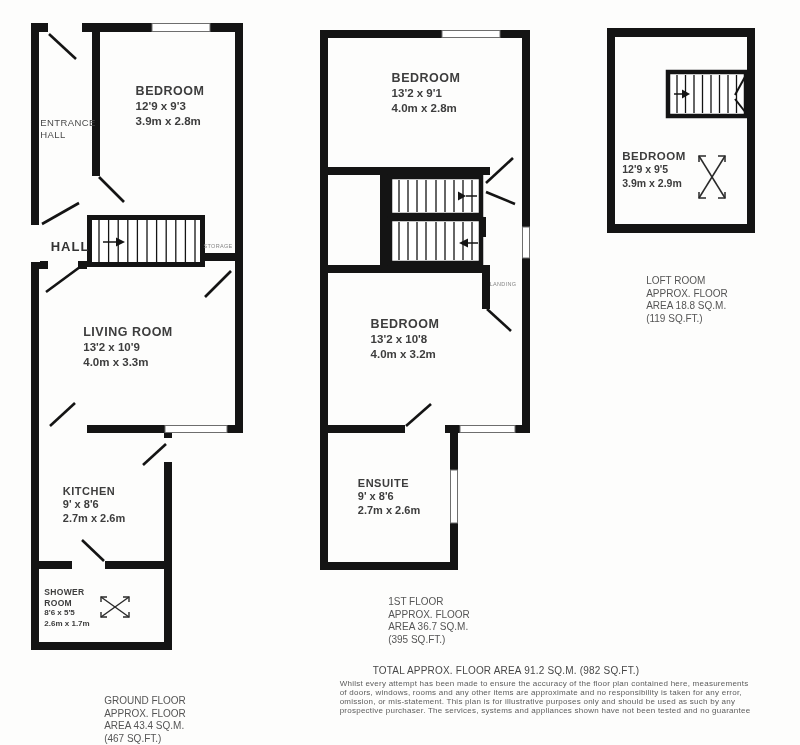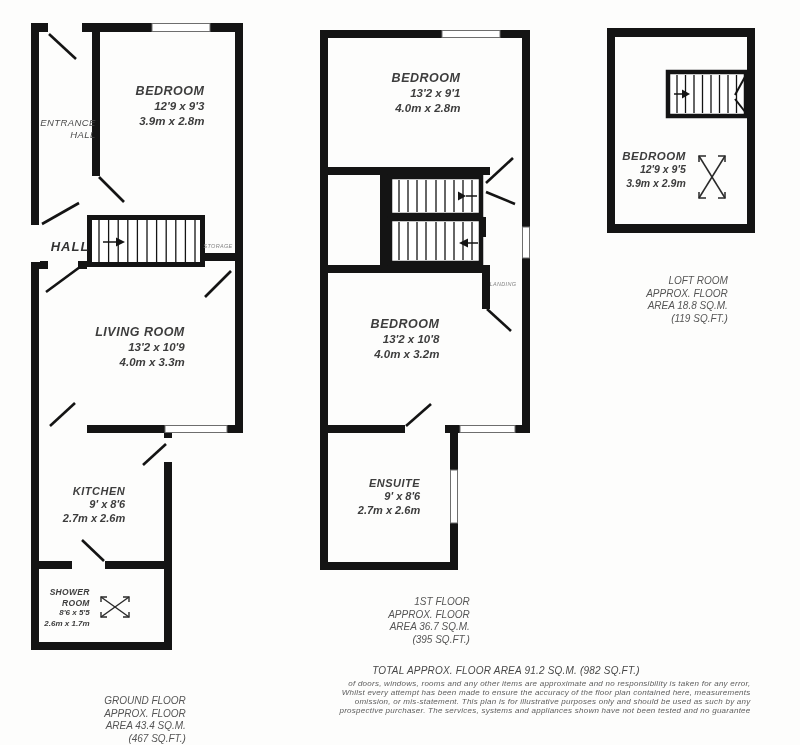--- a/index.html
+++ b/index.html
@@ -1,19 +1,19 @@
 <!DOCTYPE html>
 <html><head>
 <meta charset="utf-8">
 <style>
   html,body{margin:0;padding:0;background:#ffffff;}
   #stage{position:relative;width:800px;height:745px;background:#fdfdfc;overflow:hidden;
          font-family:"Liberation Sans",sans-serif;}
   svg{position:absolute;left:0;top:0;}
-  .lbl{position:absolute;transform:translateX(-50%);text-align:right;white-space:nowrap;color:#3d3d3d;font-style:italic;}
+  .lbl{position:absolute;transform:translateX(-50%);text-align:left;white-space:nowrap;color:#3d3d3d;}
   .rname{font-weight:bold;font-size:12.5px;line-height:15px;letter-spacing:.5px;}
   .rdim{font-weight:bold;font-size:11.5px;line-height:14.5px;}
   .mid .rname{font-size:11px;line-height:14px;}
   .mid .rdim{font-size:11px;line-height:13.5px;}
   .loftroom .rname{font-size:11.5px;line-height:14px;}
   .loftroom .rdim{font-size:10.5px;line-height:13.5px;}
   .small .rname{font-size:8.5px;line-height:10.5px;letter-spacing:.3px;}
   .small .rdim{font-weight:bold;font-size:8px;line-height:10.5px;}
   .hall-lbl{font-weight:bold;font-size:13px;letter-spacing:1px;color:#333;}
   .corridor-lbl{font-size:9.5px;line-height:11.5px;color:#4a4a4a;letter-spacing:.4px;}
@@ -202,21 +202,21 @@
   <div class="lbl" style="left:170px;top:84px">
     <div class="rname">BEDROOM</div>
     <div class="rdim">12'9 x 9'3</div>
     <div class="rdim">3.9m x 2.8m</div>
   </div>
 
   <div class="lbl hall-lbl" style="left:70px;top:239px">HALL</div>
 
   <div class="lbl tiny-lbl" style="left:218px;top:243px">STORAGE</div>
 
-  <div class="lbl" style="left:140px;top:325px">
+  <div class="lbl" style="left:128px;top:325px">
     <div class="rname">LIVING ROOM</div>
     <div class="rdim">13'2 x 10'9</div>
     <div class="rdim">4.0m x 3.3m</div>
   </div>
 
   <div class="lbl mid" style="left:94px;top:484px">
     <div class="rname">KITCHEN</div>
     <div class="rdim">9' x 8'6</div>
     <div class="rdim">2.7m x 2.6m</div>
   </div>
@@ -271,19 +271,19 @@
   <div class="lbl caption" style="left:687px;top:275px">
     <div>LOFT ROOM</div>
     <div>APPROX. FLOOR</div>
     <div>AREA 18.8 SQ.M.</div>
     <div>(119 SQ.FT.)</div>
   </div>
 
   <div class="lbl total-lbl" style="left:506px;top:665px">TOTAL APPROX. FLOOR AREA 91.2 SQ.M. (982 SQ.FT.)</div>
 
   <div class="lbl disclaimer" style="left:545px;top:679px">
+    <div>Whilst every attempt has been made to ensure the accuracy of the floor plan contained here, measurements</div>
     <div>of doors, windows, rooms and any other items are approximate and no responsibility is taken for any error,</div>
-    <div>Whilst every attempt has been made to ensure the accuracy of the floor plan contained here, measurements</div>
     <div>omission, or mis-statement. This plan is for illustrative purposes only and should be used as such by any</div>
     <div>prospective purchaser. The services, systems and appliances shown have not been tested and no guarantee</div>
   </div>
 
 </div>
 
 </body></html>

